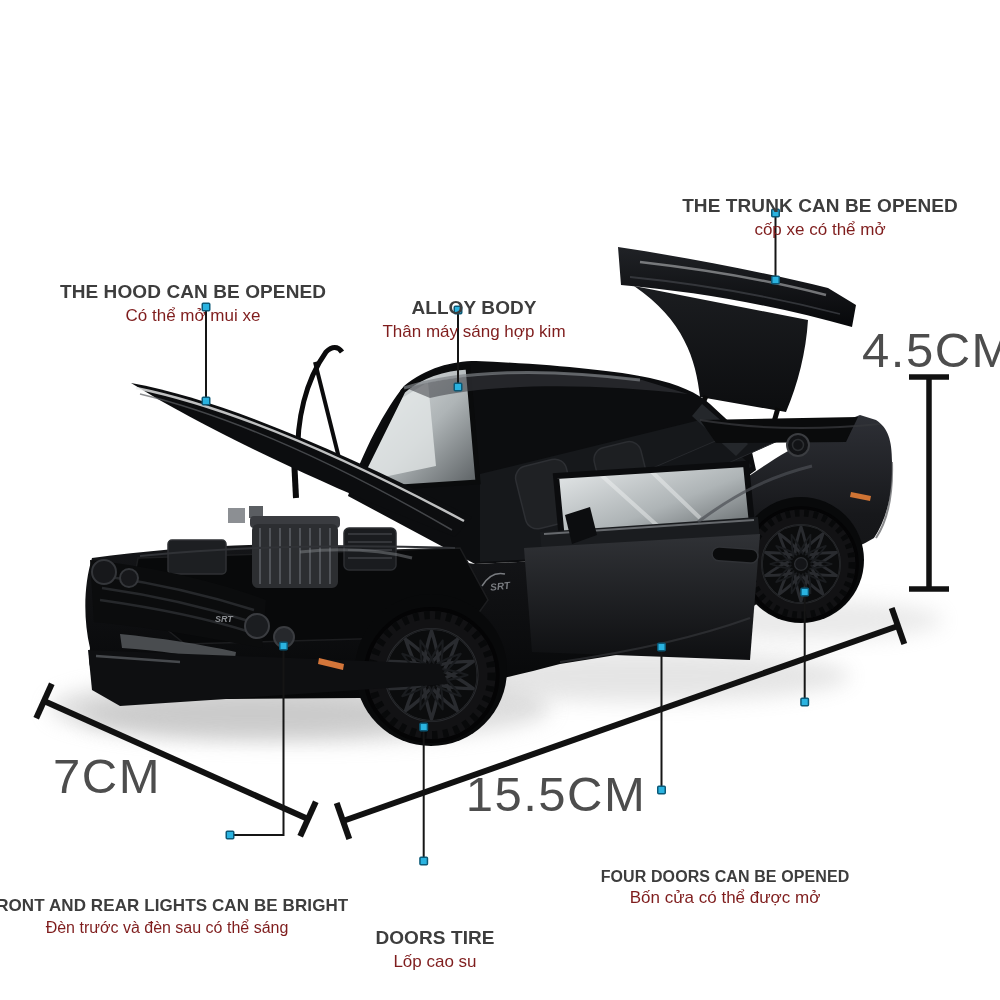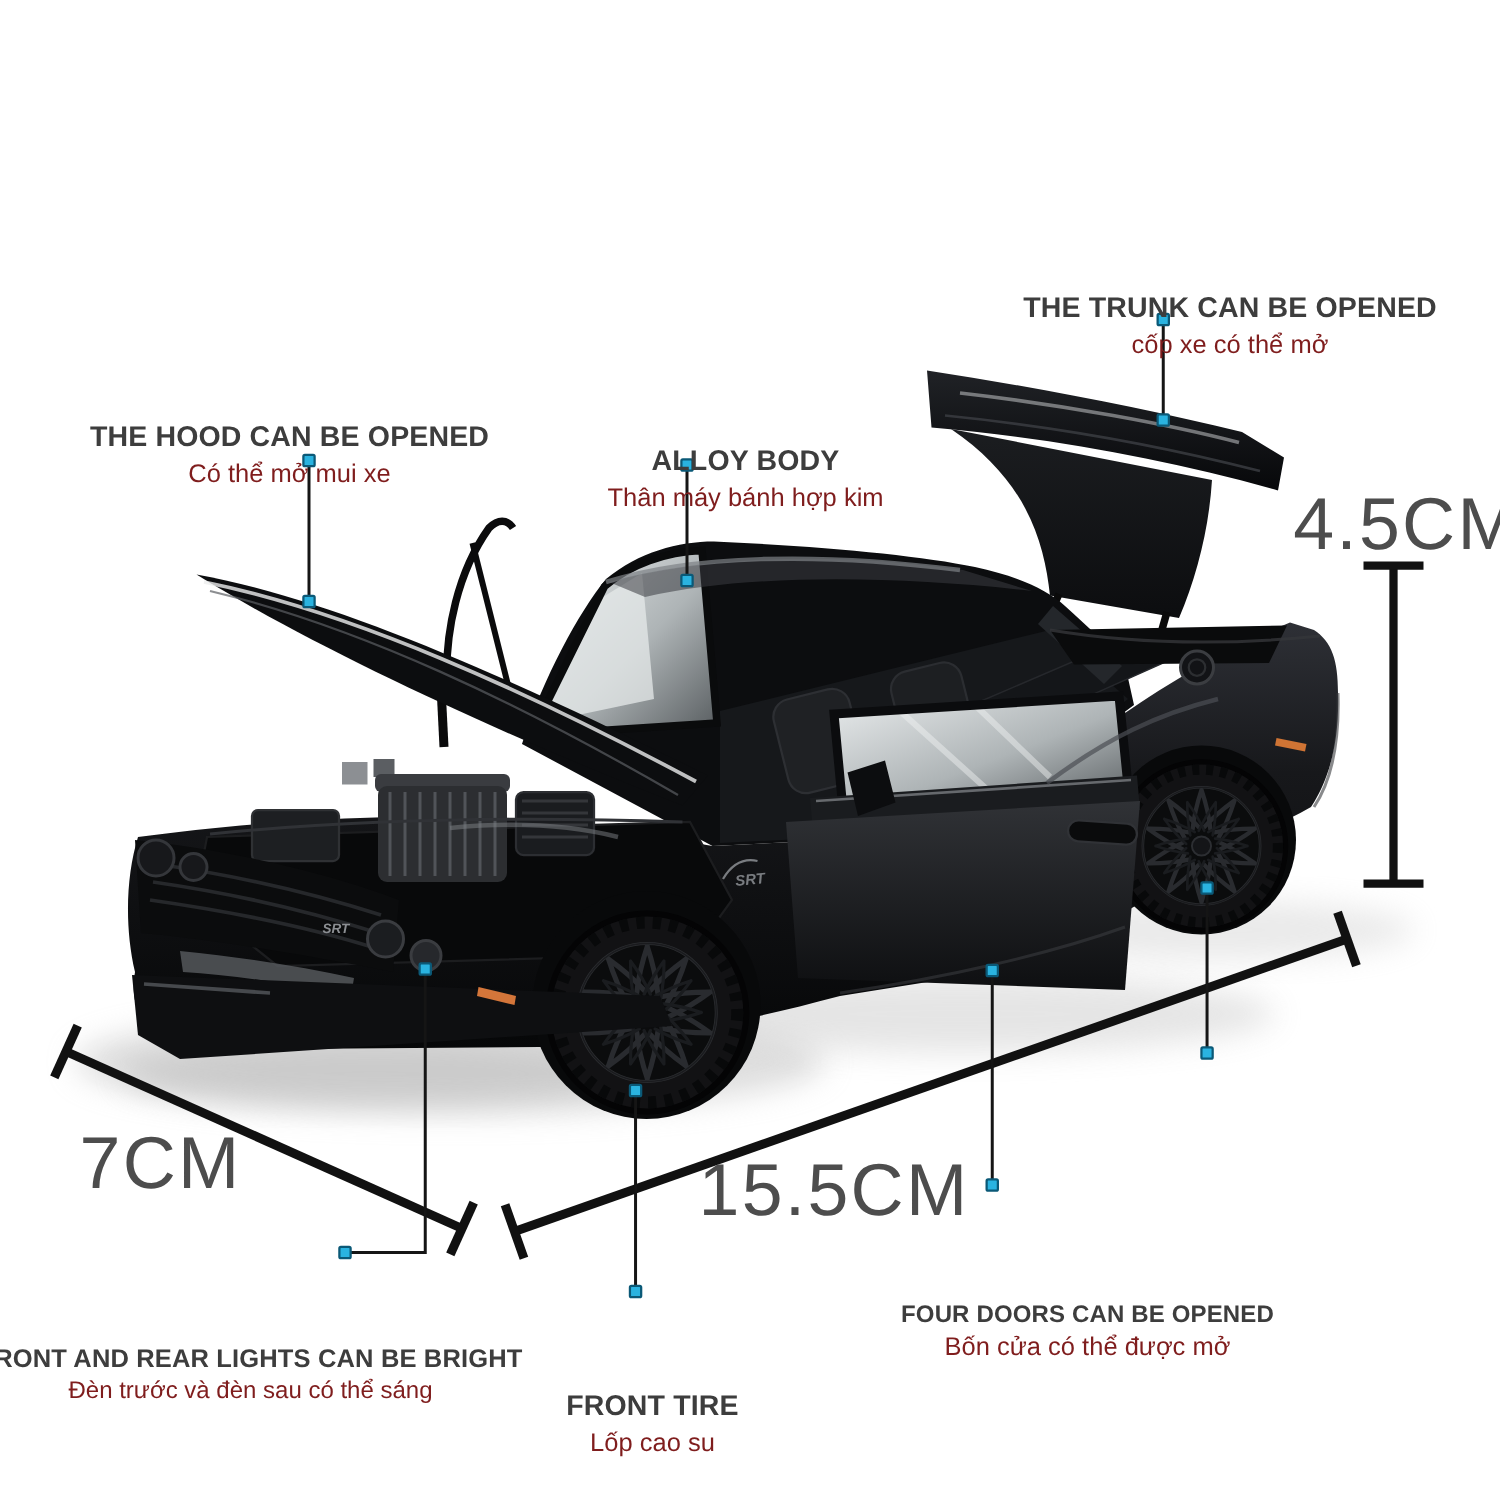--- a/index.html
+++ b/index.html
@@ -237,32 +237,32 @@
   <div class="annot" style="left:820px;top:152px;">
     <div class="annot-title">THE TRUNK CAN BE OPENED</div>
     <div class="annot-sub">cốp xe có thể mở</div>
   </div>
 
   <div class="annot" style="left:193px;top:238px;">
     <div class="annot-title">THE HOOD CAN BE OPENED</div>
     <div class="annot-sub">Có thể mở mui xe</div>
   </div>
 
-  <div class="annot" style="left:497px;top:254px;">
+  <div class="annot" style="left:474px;top:254px;">
     <div class="annot-title">ALLOY BODY</div>
-    <div class="annot-sub">Thân máy bánh hợp kim</div>
+    <div class="annot-sub">Thân máy sáng hợp kim</div>
   </div>
 
   <div class="annot" style="left:167px;top:853px;">
     <div class="annot-title sm">FRONT AND REAR LIGHTS CAN BE BRIGHT</div>
     <div class="annot-sub sm">Đèn trước và đèn sau có thể sáng</div>
   </div>
 
   <div class="annot" style="left:435px;top:884px;">
-    <div class="annot-title">FRONT TIRE</div>
+    <div class="annot-title">DOORS TIRE</div>
     <div class="annot-sub">Lốp cao su</div>
   </div>
 
   <div class="annot" style="left:725px;top:824px;">
     <div class="annot-title lg">FOUR DOORS CAN BE OPENED</div>
     <div class="annot-sub">Bốn cửa có thể được mở</div>
   </div>
 
 
   <div class="dim" style="left:938px;top:322px;">4.5CM</div>

